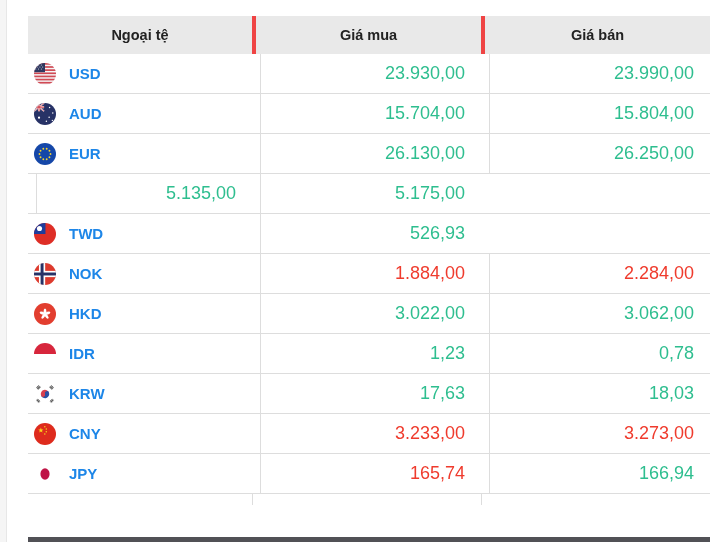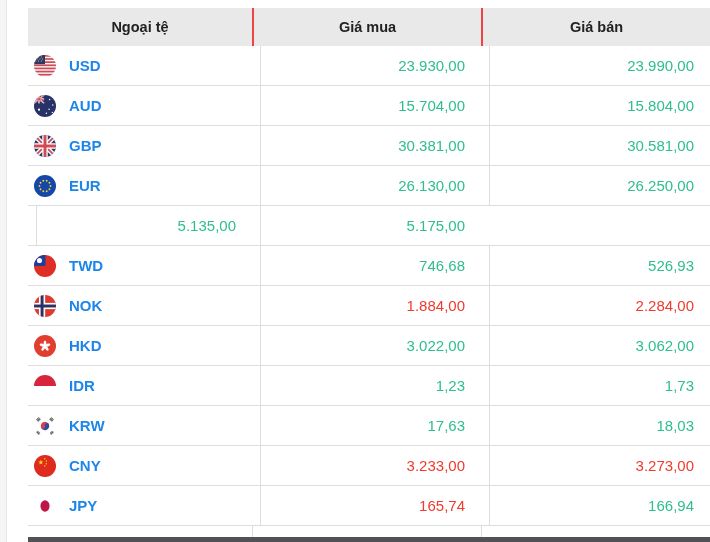--- a/index.html
+++ b/index.html
@@ -1,31 +1,31 @@
 <!DOCTYPE html>
 <html style="--green: #2ebe8f; --red: #ef3b2d; --blue: #1d86e8; --header-bg: #e9e9e9; --header-text: #222222; --row-border: #dddddd; --dark-bar: #515156;"><head>
 <meta charset="utf-8">
 <style>
   html,body{margin:0;padding:0;}
   body{
     width:710px;height:542px;background:#ffffff;overflow:hidden;position:relative;
     font-family:"Liberation Sans", sans-serif;
   }
   .left-strip{position:absolute;left:0;top:0;width:6px;height:542px;background:#f5f5f5;border-right:1px solid #e7e7e7;}
-  .rates{position:absolute;left:28px;top:8px;width:682px;}
+  .rates{position:absolute;left:28px;top:16px;width:682px;}
   .header-row{display:grid;grid-template-columns:224px 229px 229px;}
   .header-cell{
     background:var(--header-bg,#e9e9e9);height:38px;display:flex;align-items:center;justify-content:center;
     font-weight:bold;font-size:14.5px;color:var(--header-text,#222);box-sizing:border-box;
   }
-  .header-cell + .header-cell{border-left:2px solid #ef4444;}
+  .header-cell + .header-cell{border-left:4px solid #ef4444;}
   .row{display:grid;grid-template-columns:224px 229px 229px;height:39px;border-bottom:1px solid var(--row-border,#ddd);}
   .cell{display:flex;align-items:center;box-sizing:border-box;}
   .cell.cur{padding-left:6px;}
-  .cell.num{justify-content:flex-end;padding-right:16px;font-size:15px;border-left:1px solid var(--row-border,#ddd);margin-left:8px;}
+  .cell.num{justify-content:flex-end;padding-right:16px;font-size:18px;border-left:1px solid var(--row-border,#ddd);margin-left:8px;}
   .code{color:var(--blue,#1d86e8);font-weight:bold;font-size:15px;margin-left:13px;cursor:pointer;}
   .up{color:var(--green,#2ebe8f);}
   .down{color:var(--red,#ef3b2d);}
   .flag{width:22px;height:22px;border-radius:50%;overflow:hidden;flex:0 0 22px;display:flex;}
   .flag svg{display:block;width:22px;height:22px;}
   .partial-row{display:grid;grid-template-columns:224px 229px 229px;height:11px;}
   .partial-row .pc{box-sizing:border-box;}
   .partial-row .pc + .pc{border-left:1px solid var(--row-border,#ddd);}
   .dark-bar{position:absolute;left:28px;top:537px;width:682px;height:5px;background:var(--dark-bar,#515156);}
 </style>
@@ -101,44 +101,20 @@
                 <circle cx="20" cy="19" r="0.7"></circle>
               </g>
   </svg>
 </span>
       <span class="code">AUD</span>
     </div>
     <div class="cell num buy up">15.704,00</div>
     <div class="cell num sell up">15.804,00</div>
   </div>
 
-  <div class="row">
-    <div class="cell cur">
-      <span class="flag">
-  <svg viewBox="0 0 24 24">
-              <rect width="24" height="24" fill="#2b3a68"></rect>
-    <g stroke="#ffffff" stroke-width="5">
-                <line x1="0" y1="0" x2="24" y2="24"></line>
-                <line x1="24" y1="0" x2="0" y2="24"></line>
-              </g>
-    <g stroke="#d04a54" stroke-width="2">
-                <line x1="0" y1="0" x2="24" y2="24"></line>
-                <line x1="24" y1="0" x2="0" y2="24"></line>
-              </g>
-    <rect x="9" width="6" height="24" fill="#ffffff"></rect>
-              <rect y="9" width="24" height="6" fill="#ffffff"></rect>
-    <rect x="10.4" width="3.2" height="24" fill="#d04a54"></rect>
-              <rect y="10.4" width="24" height="3.2" fill="#d04a54"></rect>
-  </svg>
-</span>
-      <span class="code">GBP</span>
-    </div>
-    <div class="cell num buy up">30.381,00</div>
-    <div class="cell num sell up">30.581,00</div>
-  </div>
 
   <div class="row">
     <div class="cell cur">
       <span class="flag">
   <svg viewBox="0 0 24 24">
               <rect width="24" height="24" fill="#1547a8"></rect>
     <g fill="#f6d32d">
                 <circle cx="18" cy="12" r="1"></circle>
                 <circle cx="16.85" cy="15.53" r="1"></circle>
                 <circle cx="13.85" cy="17.7" r="1"></circle>
@@ -167,21 +143,20 @@
     <div class="cell cur">
       <span class="flag">
   <svg viewBox="0 0 24 24">
               <rect width="24" height="24" fill="#de2e26"></rect>
     <rect width="12.5" height="12" fill="#1e3d9c"></rect>
               <circle cx="6" cy="6" r="2.8" fill="#ffffff"></circle>
   </svg>
 </span>
       <span class="code">TWD</span>
     </div>
-    <div class="cell num buy up">746,68</div>
     <div class="cell num sell up">526,93</div>
   </div>
 
   <div class="row">
     <div class="cell cur">
       <span class="flag">
   <svg viewBox="0 0 24 24">
               <rect width="24" height="24" fill="#dd3a2d"></rect>
     <rect x="5.4" width="6.8" height="24" fill="#ffffff"></rect>
               <rect y="8.6" width="24" height="6.8" fill="#ffffff"></rect>
@@ -219,21 +194,21 @@
     <div class="cell cur">
       <span class="flag">
   <svg viewBox="0 0 24 24">
               <rect width="24" height="24" fill="#ffffff"></rect>
               <rect width="24" height="12" fill="#d7263c"></rect>
             </svg>
 </span>
       <span class="code">IDR</span>
     </div>
     <div class="cell num buy up">1,23</div>
-    <div class="cell num sell up">1,73</div>
+    <div class="cell num sell up">0,78</div>
   </div>
 
   <div class="row">
     <div class="cell cur">
       <span class="flag">
   <svg viewBox="0 0 24 24">
               <rect width="24" height="24" fill="#ffffff"></rect>
     <g transform="rotate(-20 12 12)">
                 <path d="M7.4 12a4.6 4.6 0 0 1 9.2 0Z" fill="#d6404f"></path>
                 <path d="M16.6 12a4.6 4.6 0 0 1 -9.2 0Z" fill="#2a4fa2"></path>

